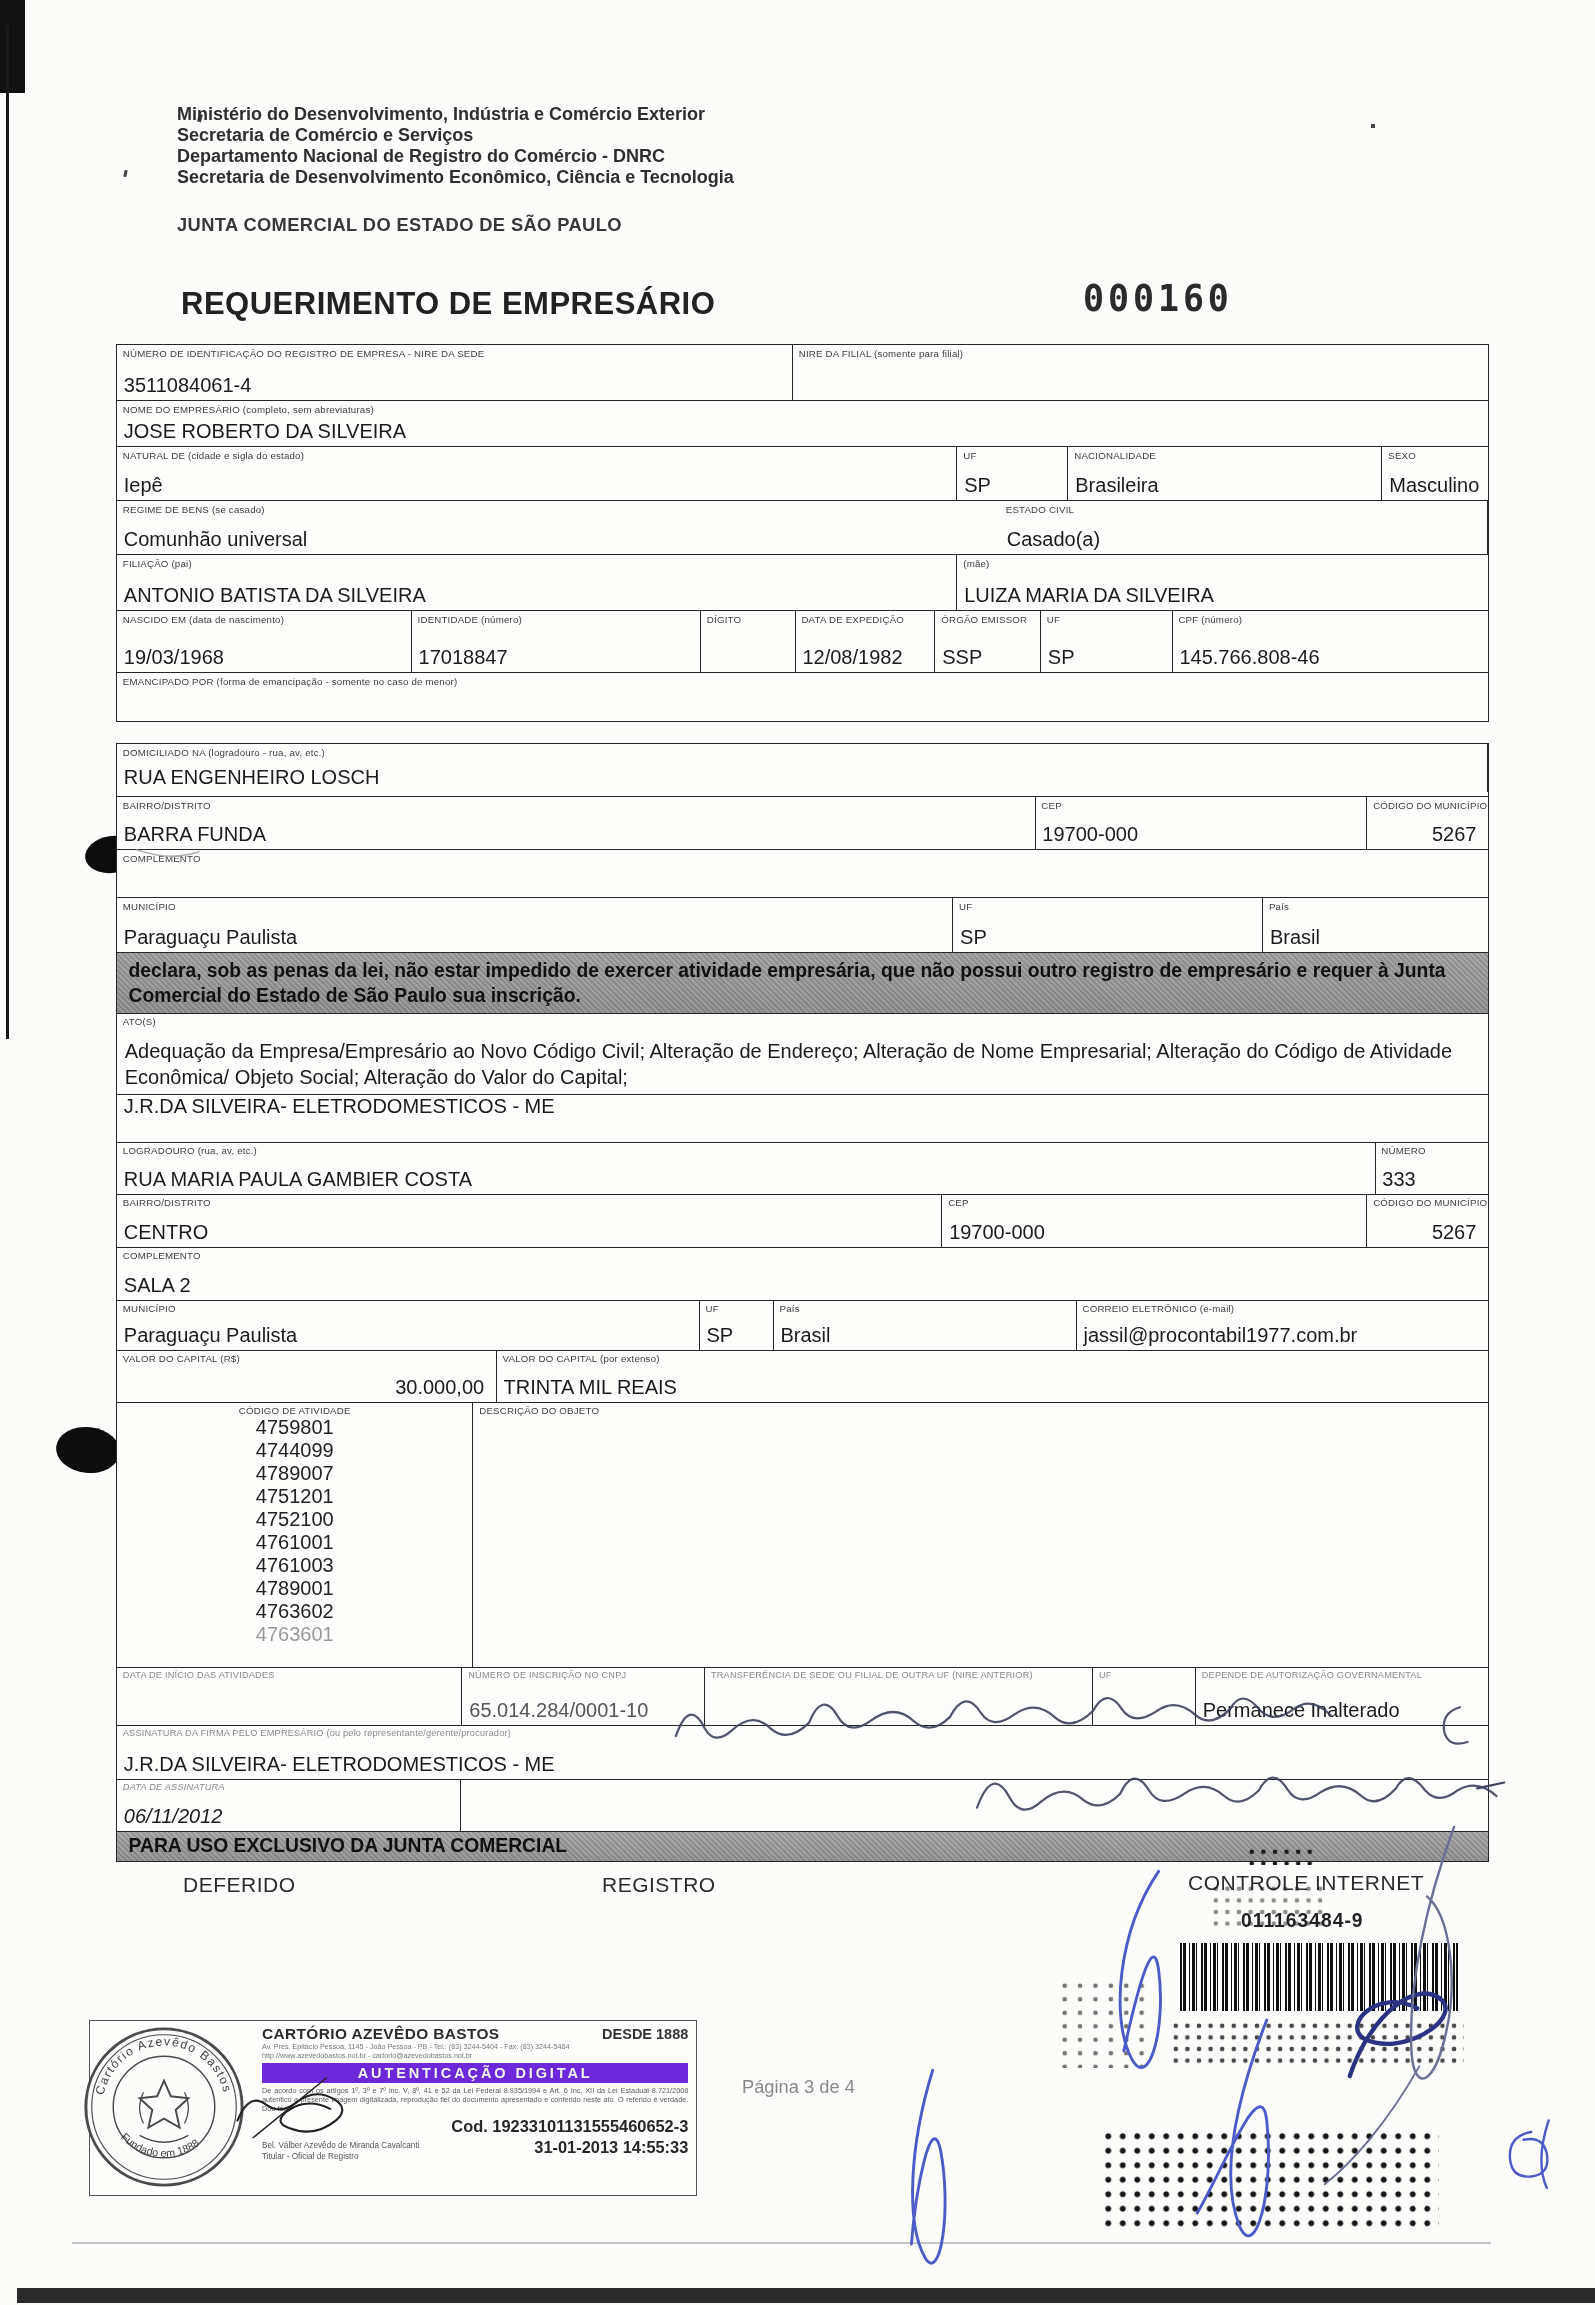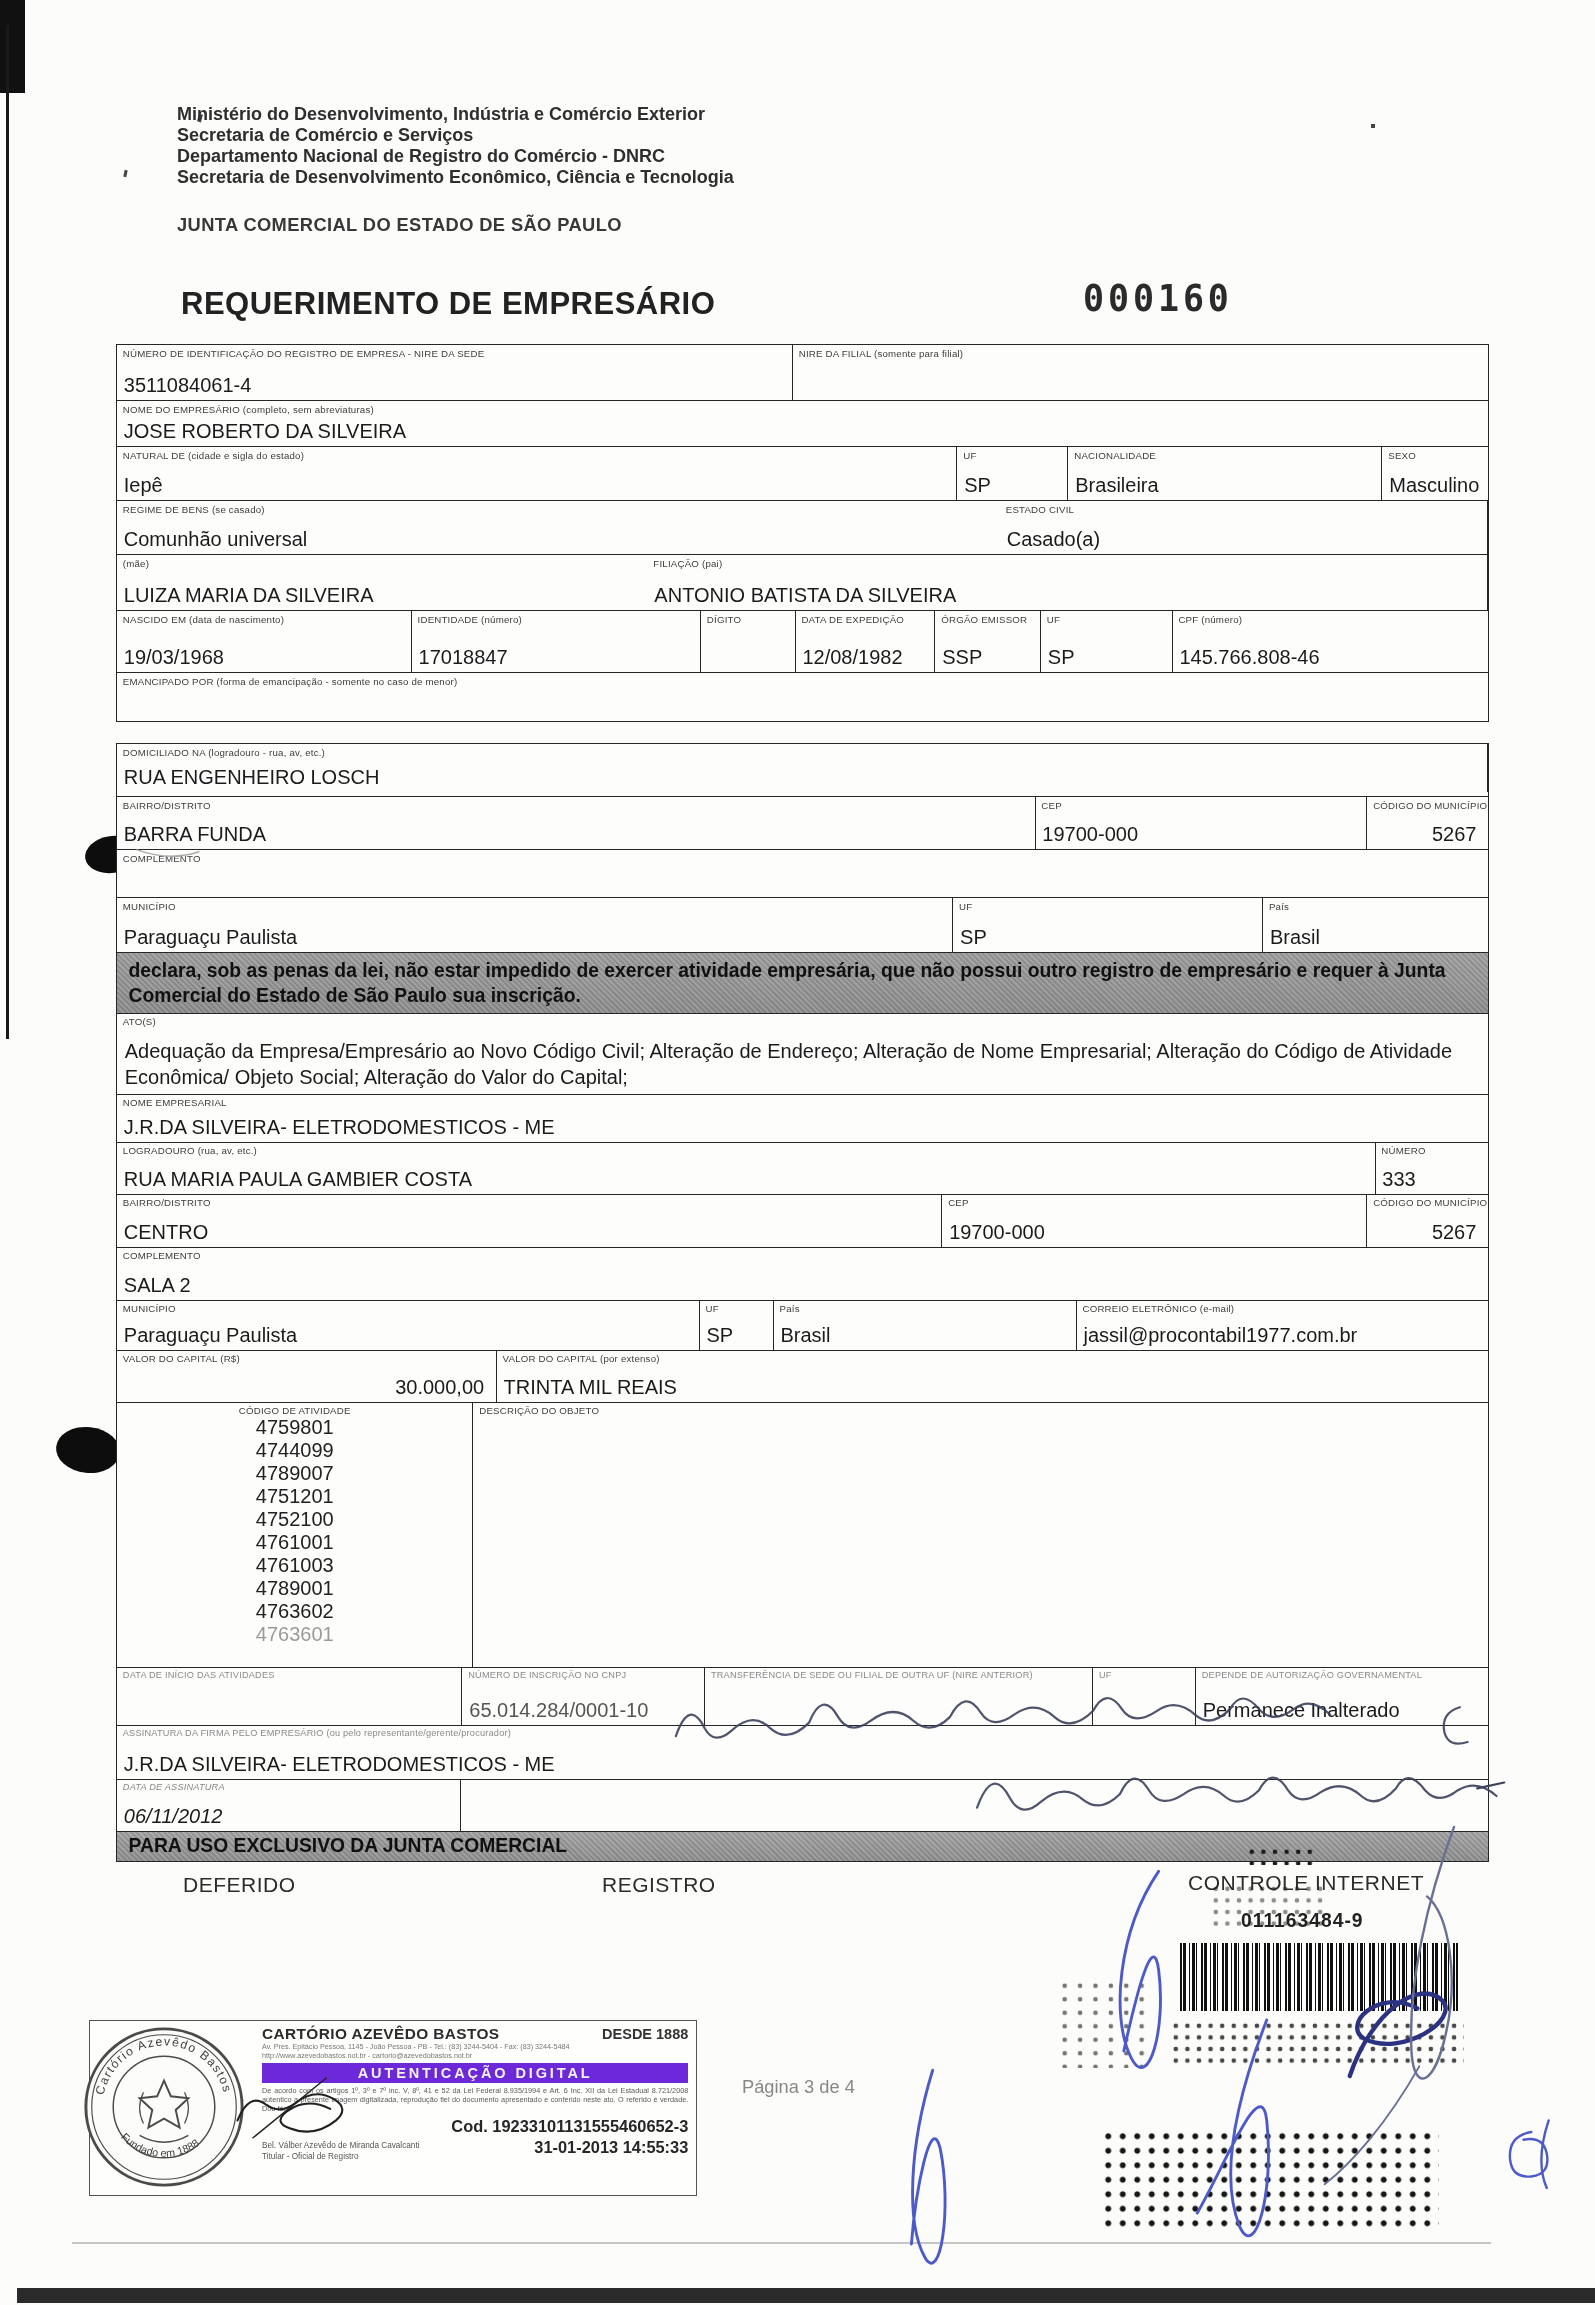--- a/index.html
+++ b/index.html
@@ -131,27 +131,27 @@
         <div class="c cl" style="flex-basis:64.4%;">
           <div class="l">REGIME DE BENS (se casado)</div>
           <div class="v">Comunhão universal</div>
         </div>
         <div class="c" style="flex-basis:35.6%;">
           <div class="l">ESTADO CIVIL</div>
           <div class="v">Casado(a)</div>
         </div>
       </div>
       <div class="row" style="height:56px;">
+        <div class="c" style="flex-basis:61.3%;">
+          <div class="l">FILIAÇÃO (pai)</div>
+          <div class="v">ANTONIO BATISTA DA SILVEIRA</div>
+        </div>
         <div class="c cl" style="flex-basis:38.7%;">
           <div class="l">(mãe)</div>
           <div class="v">LUIZA MARIA DA SILVEIRA</div>
-        </div>
-        <div class="c" style="flex-basis:61.3%;">
-          <div class="l">FILIAÇÃO (pai)</div>
-          <div class="v">ANTONIO BATISTA DA SILVEIRA</div>
         </div>
       </div>
       <div class="row" style="height:62px;">
         <div class="c" style="flex-basis:21.5%;">
           <div class="l">NASCIDO EM (data de nascimento)</div>
           <div class="v">19/03/1968</div>
         </div>
         <div class="c" style="flex-basis:21.1%;">
           <div class="l">IDENTIDADE (número)</div>
           <div class="v">17018847</div>
@@ -234,21 +234,20 @@
       </div>
       <div class="graybar">declara, sob as penas da lei, não estar impedido de exercer atividade empresária, que não possui outro registro de empresário e requer à Junta Comercial do Estado de São Paulo sua inscrição.</div>
       <div class="row" style="height:81px;">
         <div class="c cl" style="flex-basis:100%;">
           <div class="l">ATO(S)</div>
           <div class="atos-val">Adequação da Empresa/Empresário ao Novo Código Civil; Alteração de Endereço; Alteração de Nome Empresarial; Alteração do Código de Atividade Econômica/ Objeto Social; Alteração do Valor do Capital;</div>
         </div>
       </div>
       <div class="row" style="height:48px;">
         <div class="c cl" style="flex-basis:100%;">
-          <div class="l">NOME EMPRESARIAL</div>
           <div class="v">J.R.DA SILVEIRA- ELETRODOMESTICOS - ME</div>
         </div>
       </div>
       <div class="row" style="height:52px;">
         <div class="c" style="flex-basis:91.8%;">
           <div class="l">LOGRADOURO (rua, av, etc.)</div>
           <div class="v">RUA MARIA PAULA GAMBIER COSTA</div>
         </div>
         <div class="c cl" style="flex-basis:8.2%;">
           <div class="l">NÚMERO</div>

